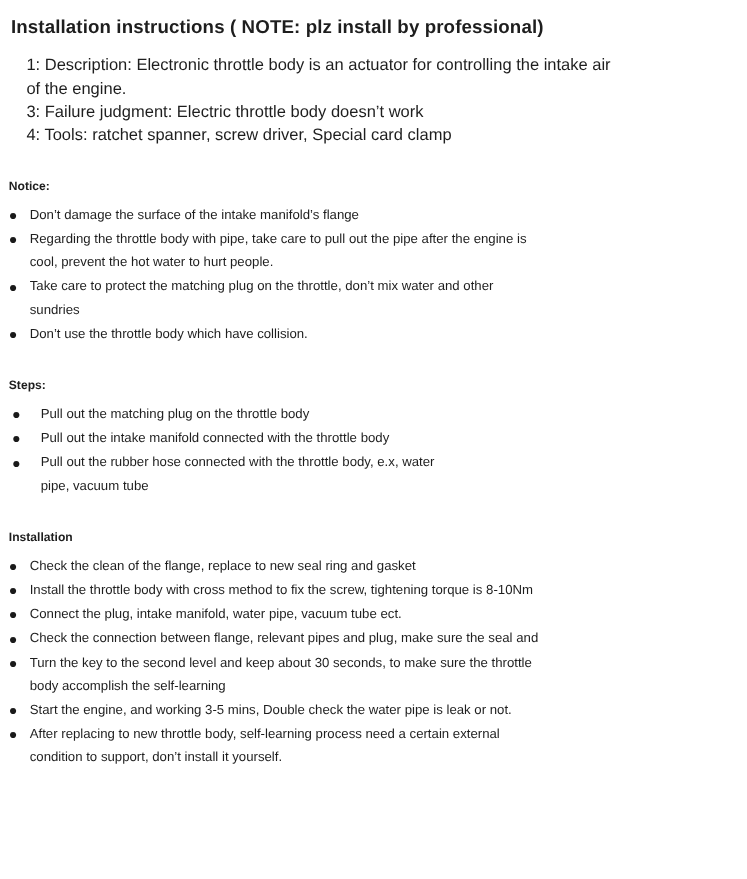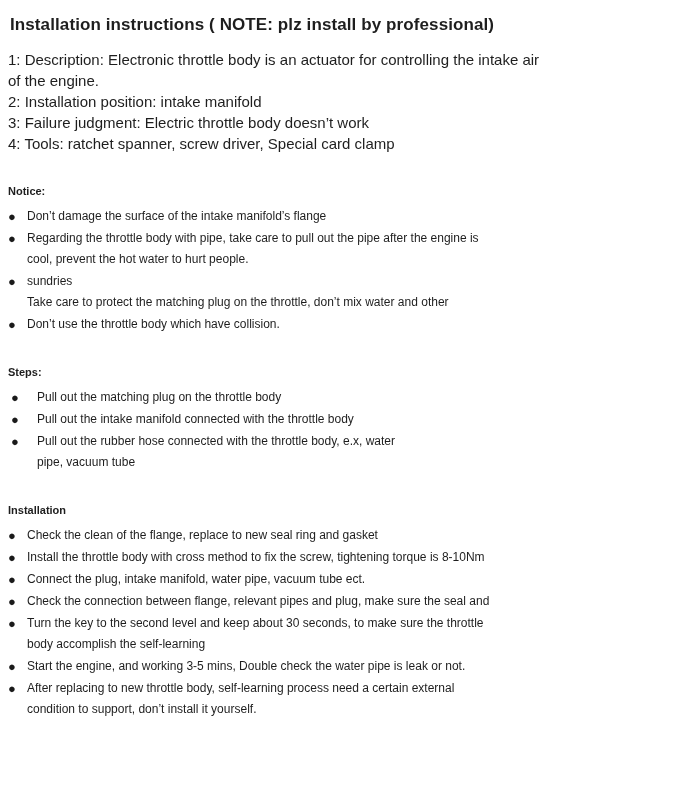--- a/index.html
+++ b/index.html
@@ -18,21 +18,21 @@
     padding: 13px 12px 0 8px;
   }
   .doc-title {
     font-size: 17px;
     font-weight: 700;
     line-height: 24px;
     padding-left: 2px;
     margin: 0 0 12px 0;
     letter-spacing: 0.1px;
   }
-  .intro { margin: 0 0 0 0; }
+  .intro { margin: 0 0 0 16px; }
   .intro-line {
     font-size: 15px;
     line-height: 21px;
     white-space: nowrap;
   }
   .section-heading {
     font-size: 11px;
     font-weight: 700;
     line-height: 22px;
     margin: 26px 0 4px 0;
@@ -68,21 +68,20 @@
 </head>
 <body>
 
 <div class="doc">
 
   <h1 class="doc-title">Installation instructions ( NOTE: plz install by professional)</h1>
 
   <div class="intro">
     <div class="intro-line">1: Description: Electronic throttle body is an actuator for controlling the intake air</div>
     <div class="intro-line">of the engine.</div>
-    <div class="intro-line">2: Installation position: intake manifold</div>
     <div class="intro-line">3: Failure judgment: Electric throttle body doesn’t work</div>
     <div class="intro-line">4: Tools: ratchet spanner, screw driver, Special card clamp</div>
   </div>
 
   <h2 class="section-heading">Notice:</h2>
   <ul class="bullets">
     <li>
       <span class="bullet-glyph">●</span>
       <div class="bullet-lines">
         <div class="bullet-line">Don’t damage the surface of the intake manifold’s flange</div>
@@ -91,22 +90,22 @@
     <li>
       <span class="bullet-glyph">●</span>
       <div class="bullet-lines">
         <div class="bullet-line">Regarding the throttle body with pipe, take care to pull out the pipe after the engine is</div>
         <div class="bullet-line">cool, prevent the hot water to hurt people.</div>
       </div>
     </li>
     <li>
       <span class="bullet-glyph">●</span>
       <div class="bullet-lines">
+        <div class="bullet-line">Take care to protect the matching plug on the throttle, don’t mix water and other</div>
         <div class="bullet-line">sundries</div>
-        <div class="bullet-line">Take care to protect the matching plug on the throttle, don’t mix water and other</div>
       </div>
     </li>
     <li>
       <span class="bullet-glyph">●</span>
       <div class="bullet-lines">
         <div class="bullet-line">Don’t use the throttle body which have collision.</div>
       </div>
     </li>
   </ul>
 

